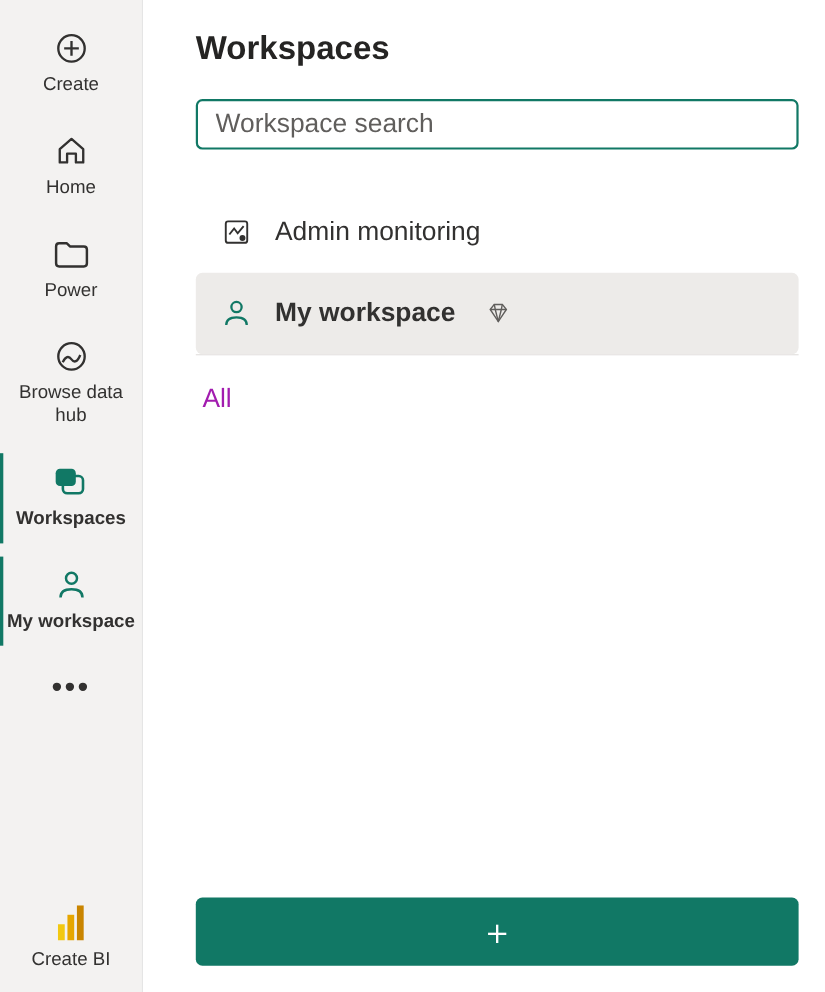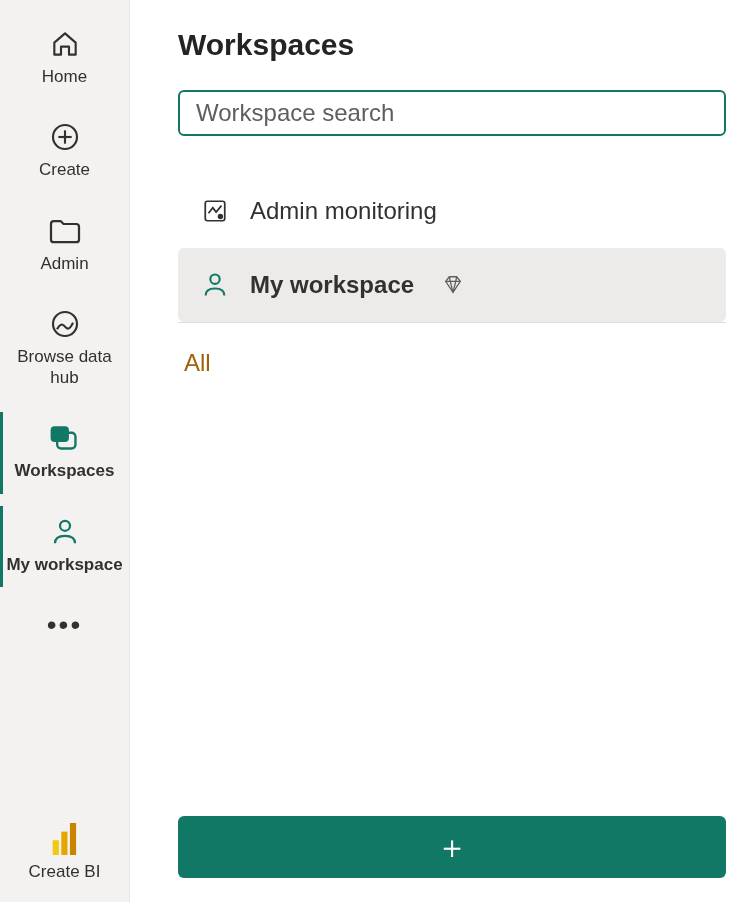--- a/index.html
+++ b/index.html
@@ -128,21 +128,21 @@
   }
   .ws-item .ws-label { flex: 0 0 auto; }
   .ws-item .ws-badge {
     margin-left: 8px;
     display: flex;
     align-items: center;
   }
 
   .section-label {
     font-size: 24px;
-    color: #a16207;
+    color: #a21caf;
     margin-top: 26px;
     padding-left: 6px;
   }
 
   .spacer { flex: 1; }
 
   .new-ws-btn {
     height: 62px;
     background: #117865;
     color: #ffffff;
@@ -163,44 +163,44 @@
   }
 </style>
 </head>
 <body>
 
 <nav class="nav-rail">
 
   <div class="nav-item">
     <span class="icon-slot">
       <svg width="32" height="32" viewBox="0 0 24 24" fill="none" stroke="#323130" stroke-width="1.6">
-        <path d="M4 11 L12 4 L20 11 V20 H15 V14 H9 V20 H4 Z" stroke-linejoin="round"></path>
-      </svg>
-    </span>
-    <span class="nav-label">Home</span>
-  </div>
-
-  <div class="nav-item">
-    <span class="icon-slot">
-      <svg width="32" height="32" viewBox="0 0 24 24" fill="none" stroke="#323130" stroke-width="1.6">
         <circle cx="12" cy="12" r="9"></circle>
         <line x1="12" y1="7" x2="12" y2="17"></line>
         <line x1="7" y1="12" x2="17" y2="12"></line>
       </svg>
     </span>
     <span class="nav-label">Create</span>
   </div>
 
   <div class="nav-item">
     <span class="icon-slot">
+      <svg width="32" height="32" viewBox="0 0 24 24" fill="none" stroke="#323130" stroke-width="1.6">
+        <path d="M4 11 L12 4 L20 11 V20 H15 V14 H9 V20 H4 Z" stroke-linejoin="round"></path>
+      </svg>
+    </span>
+    <span class="nav-label">Home</span>
+  </div>
+
+  <div class="nav-item">
+    <span class="icon-slot">
       <svg width="34" height="28" viewBox="0 0 24 20" fill="none" stroke="#323130" stroke-width="1.6">
         <path d="M2 5 Q2 3 4 3 H9 L11 5 H20 Q22 5 22 7 V16 Q22 18 20 18 H4 Q2 18 2 16 Z" stroke-linejoin="round"></path>
       </svg>
     </span>
-    <span class="nav-label">Admin</span>
+    <span class="nav-label">Power</span>
   </div>
 
   <div class="nav-item">
     <span class="icon-slot">
       <svg width="32" height="32" viewBox="0 0 24 24" fill="none" stroke="#323130" stroke-width="1.6">
         <circle cx="12" cy="12" r="9"></circle>
         <path d="M6 16 Q9 10 12 14 Q15 18 18 11" fill="none"></path>
       </svg>
     </span>
     <span class="nav-label">Browse data hub</span>

